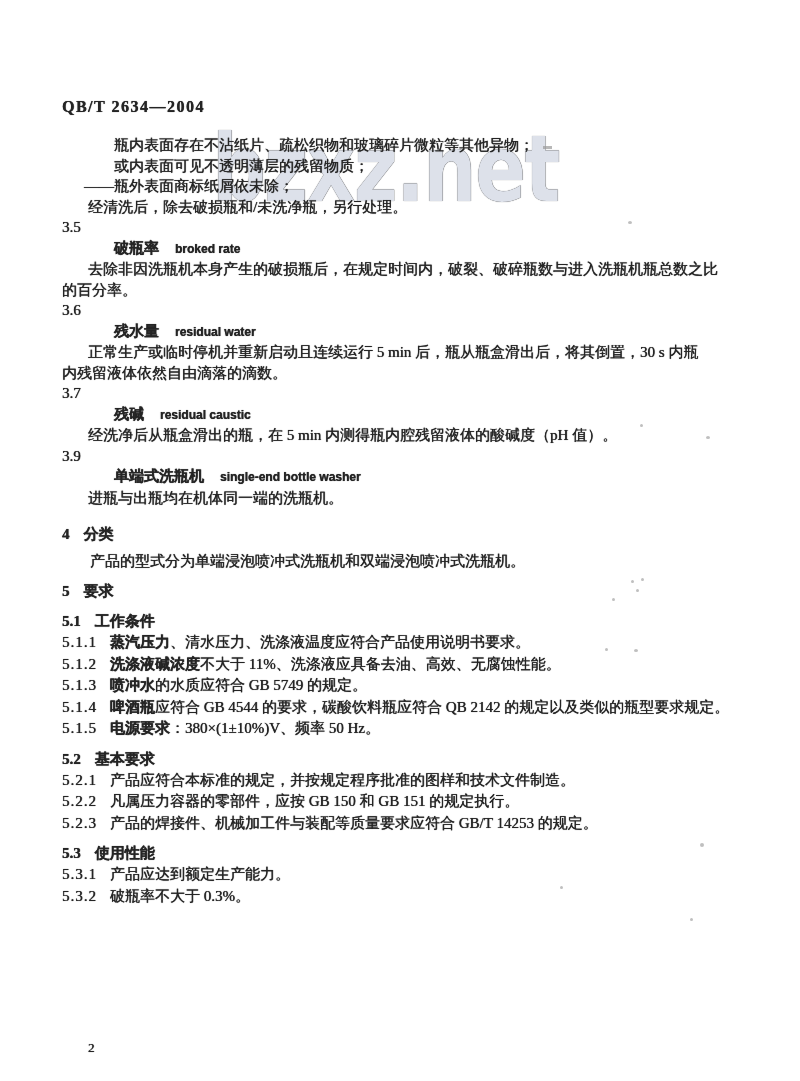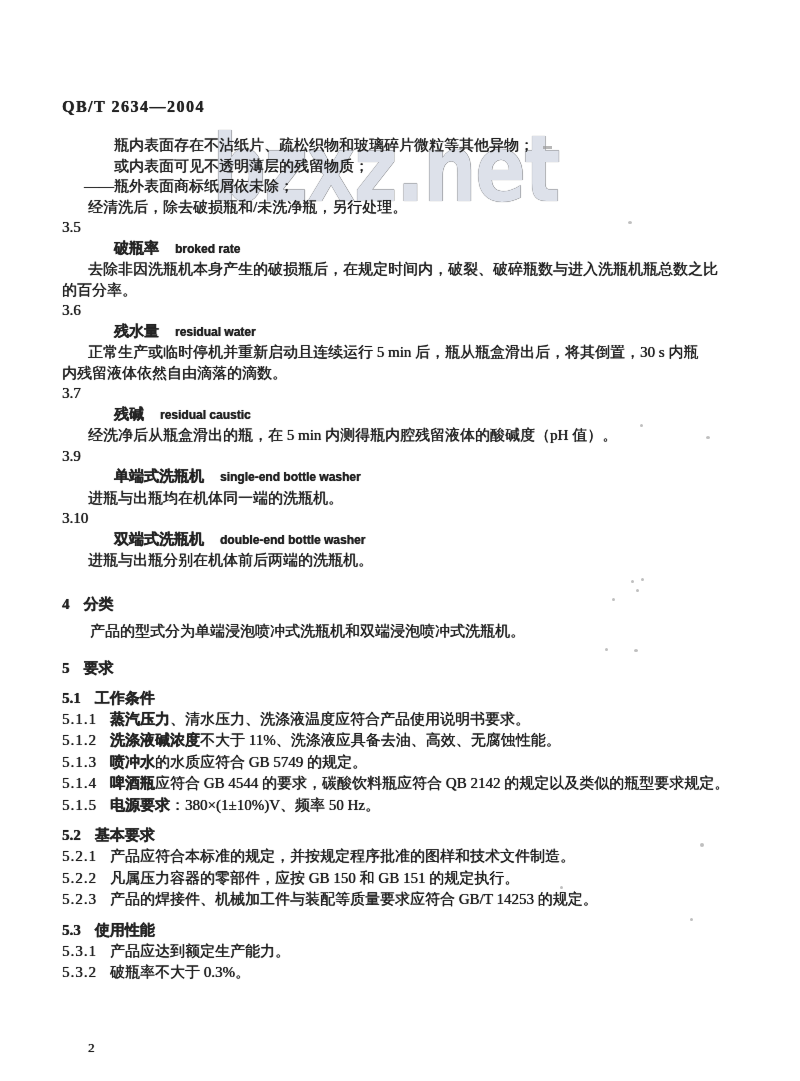--- a/index.html
+++ b/index.html
@@ -26,24 +26,24 @@
   p { margin:0; }
   .ind-a { padding-left:52px; }   
   .ind-b { padding-left:22px; }   
   .ind-c { padding-left:26px; }   
   .def1 { margin-top:16px; }
   .def2 { margin-top:4px; }
   .def  { margin-top:0; }
   .termline { padding-left:52px; font-weight:bold; }
   .term-en { margin-left:16px; font-family:"Liberation Sans","DejaVu Sans",sans-serif; font-size:12px; }
   .body-first { padding-left:26px; }
-  .sec-h { font-weight:bold; margin-top:23px; line-height:21px; }
+  .sec-h { font-weight:bold; margin-top:16px; line-height:21px; }
   .sec-h .snum { margin-right:14px; }
   .sec-body { margin-top:6px; padding-left:28px; line-height:21px; }
-  .sec-h5 { margin-top:16px; }
+  .sec-h5 { margin-top:9px; }
   .clause-h { font-weight:bold; margin-top:9px; line-height:21px; }
   .clause-h .snum { margin-right:14px; }
   .c-item { line-height:21.5px; }
   .c-item .cnum { margin-right:13px; letter-spacing:1px; }
   .lead { font-weight:bold; }
   .pageno { position:absolute; left:88px; top:1040px; font-size:13px; z-index:1; }
   .speck { position:absolute; background:#8a8a8a; border-radius:50%; opacity:0.55; z-index:0; }
   .dash-speck { position:absolute; background:#9a9a9a; opacity:0.7; z-index:0; }
 </style>
 </head>
@@ -84,25 +84,20 @@
       <p class="body-first">经洗净后从瓶盒滑出的瓶，在 5 min 内测得瓶内腔残留液体的酸碱度（pH 值）。</p>
     </div>
 
 
     <div class="def">
       <p>3.9</p>
       <p class="termline"><span>单端式洗瓶机</span><span class="term-en">single-end bottle washer</span></p>
       <p class="body-first">进瓶与出瓶均在机体同一端的洗瓶机。</p>
     </div>
 
-    <div class="def">
-      <p>3.10</p>
-      <p class="termline"><span>双端式洗瓶机</span><span class="term-en">double-end bottle washer</span></p>
-      <p class="body-first">进瓶与出瓶分别在机体前后两端的洗瓶机。</p>
-    </div>
 
     <p class="sec-h"><span class="snum">4</span><span>分类</span></p>
     <p class="sec-body">产品的型式分为单端浸泡喷冲式洗瓶机和双端浸泡喷冲式洗瓶机。</p>
 
     <p class="sec-h sec-h5"><span class="snum">5</span><span>要求</span></p>
 
     <p class="clause-h"><span class="snum">5.1</span><span>工作条件</span></p>
     <p class="c-item"><span class="cnum">5.1.1</span><span class="lead">蒸汽压力</span><span>、清水压力、洗涤液温度应符合产品使用说明书要求。</span></p>
     <p class="c-item"><span class="cnum">5.1.2</span><span class="lead">洗涤液碱浓度</span><span>不大于 11%、洗涤液应具备去油、高效、无腐蚀性能。</span></p>
     <p class="c-item"><span class="cnum">5.1.3</span><span class="lead">喷冲水</span><span>的水质应符合 GB 5749 的规定。</span></p>

